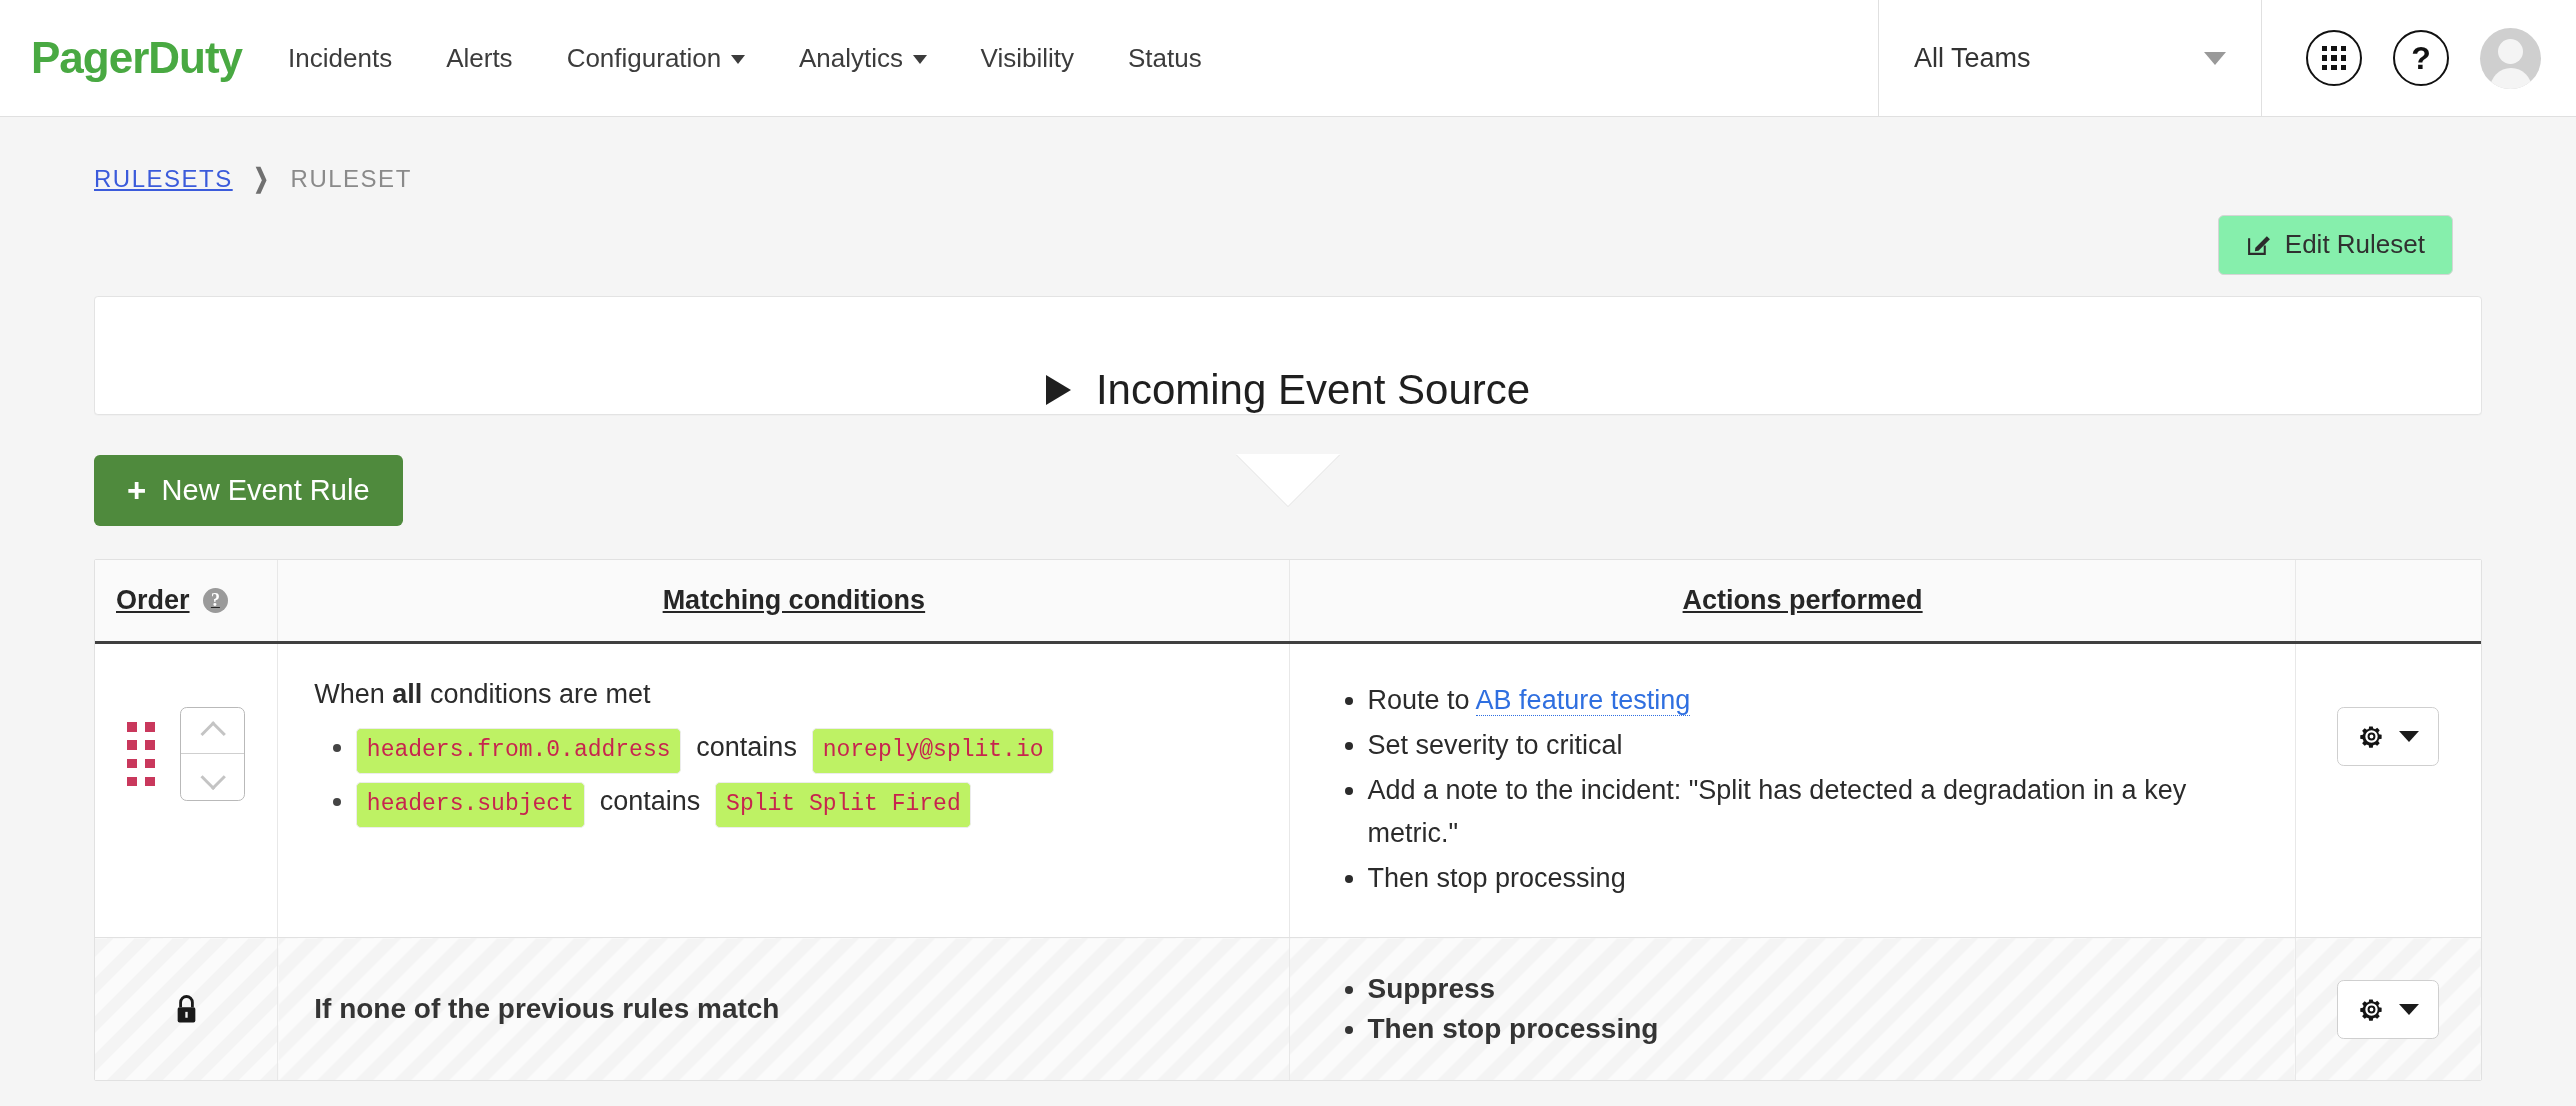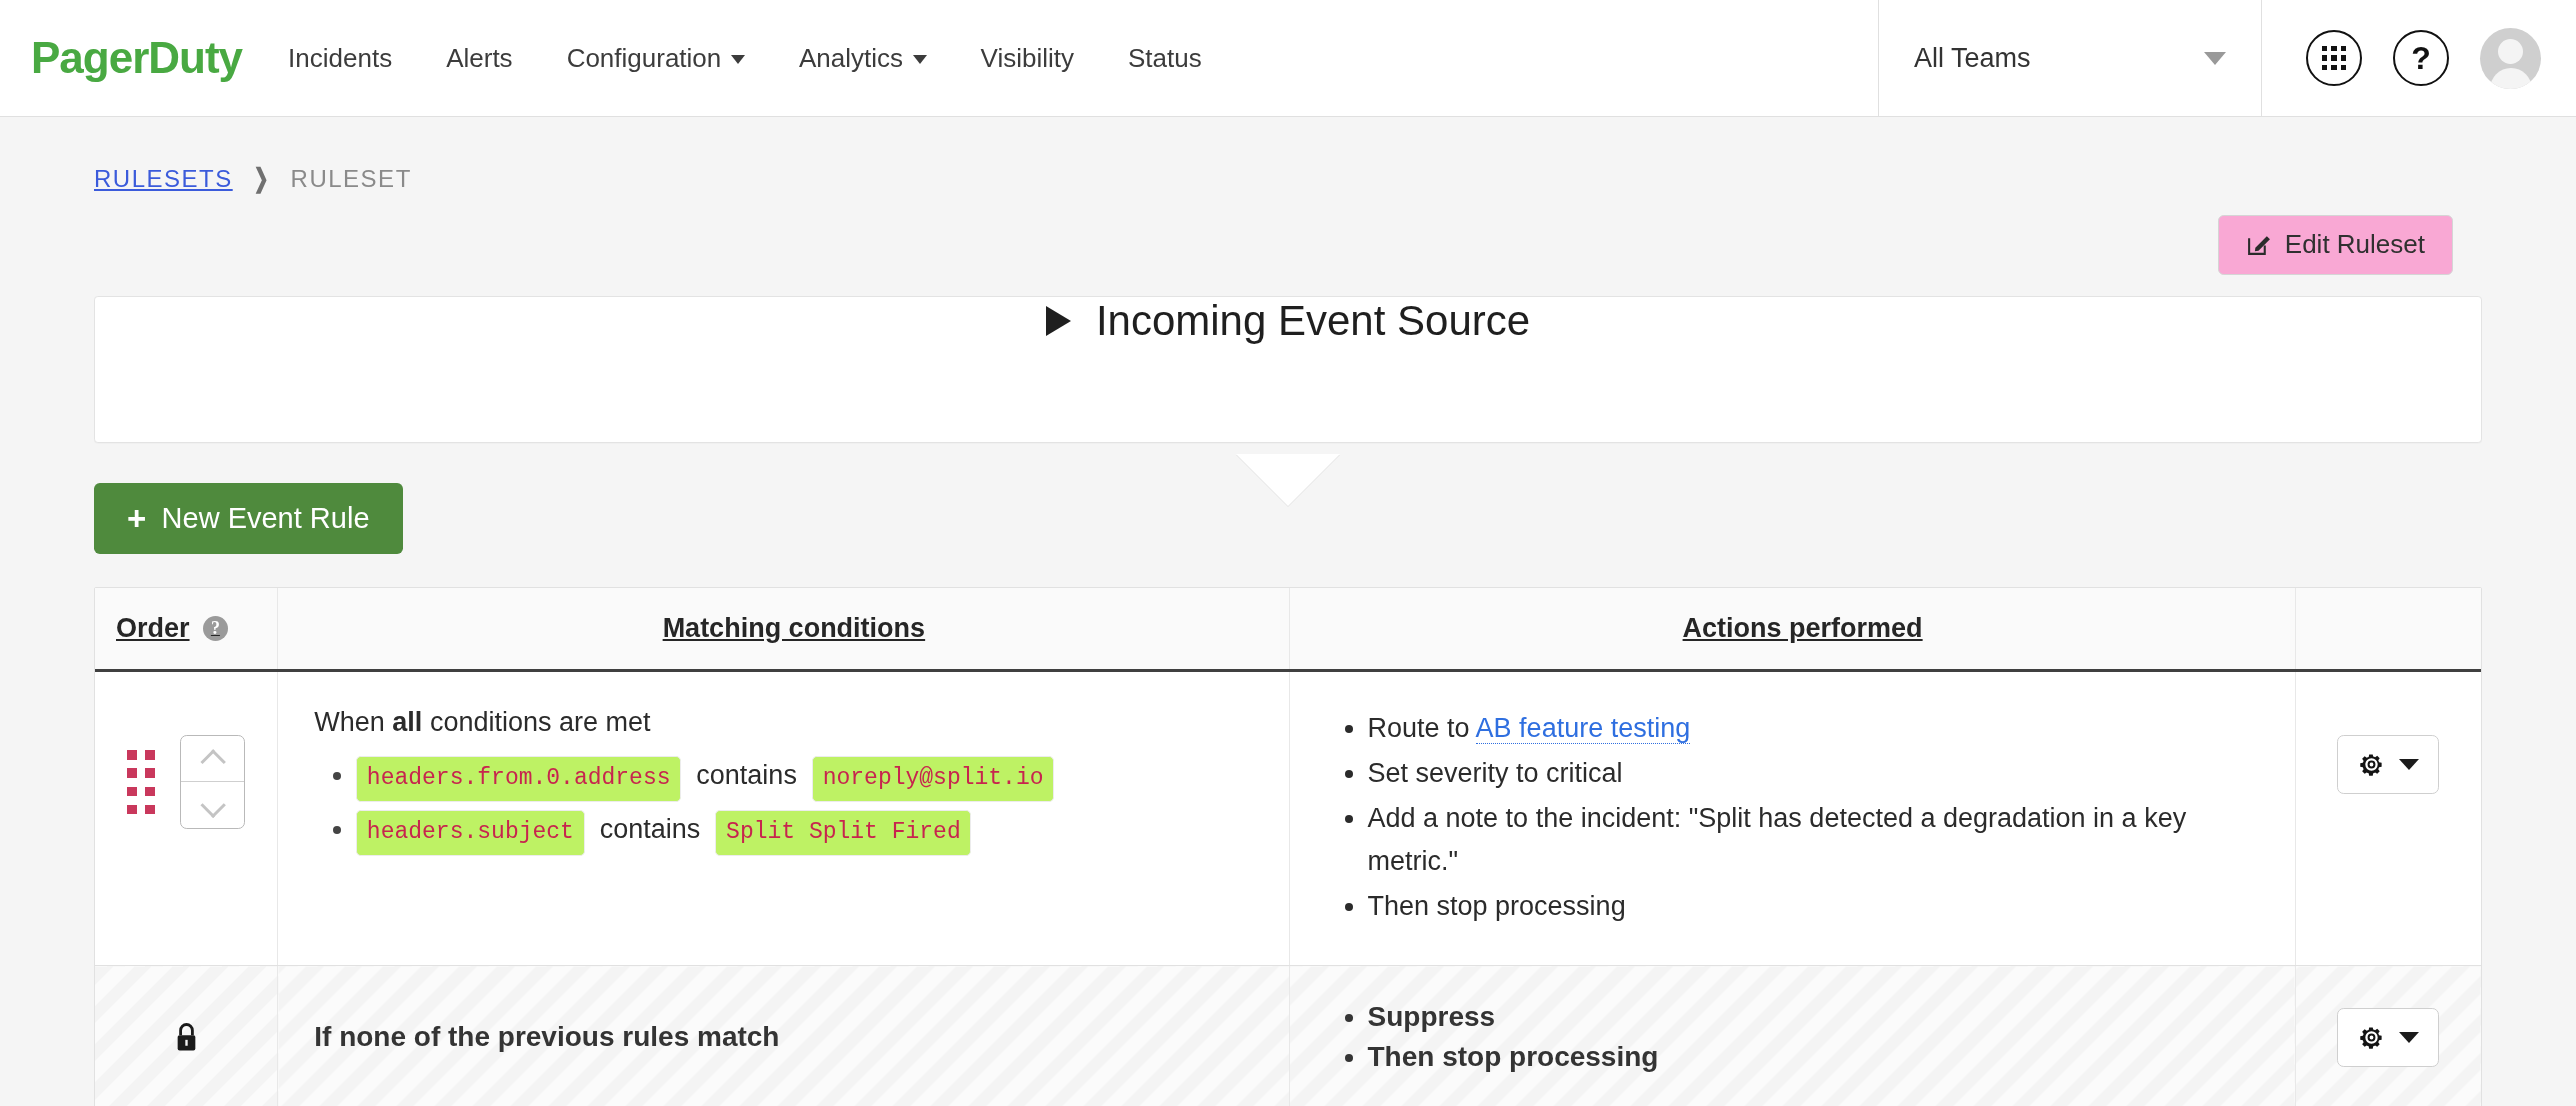--- a/index.html
+++ b/index.html
@@ -155,21 +155,21 @@
     transform: scaleX(0.7);
   }
   .bc-current { color: #8a8a8a; }
 
   .edit-row {
     display: flex;
     justify-content: flex-end;
     padding: 21px 123px 0 0;
   }
   .edit-btn {
-    background: #f9a8d4;
+    background: #86efac;
     border: 1px solid #d5d5d5;
     border-radius: 5.8px;
     padding: 13.4px 27px;
     font-size: 26px;
     color: #303030;
     display: flex;
     align-items: center;
     gap: 13.4px;
     cursor: pointer;
   }
@@ -182,23 +182,23 @@
 
   
   .bubble-wrap {
     margin: 21px 94px 0 94px;
     position: relative;
   }
   .bubble {
     background: #ffffff;
     border: 1px solid #e3e3e3;
     border-radius: 3.8px;
-    height: 147px;
-    display: flex;
-    align-items: flex-start;
+    height: 119px;
+    display: flex;
+    align-items: flex-end;
     justify-content: center;
     box-shadow: 0 1px 0 rgba(0,0,0,0.02);
     cursor: pointer;
   }
   .bubble-title {
     font-size: 42px;
     color: #1f1f1f;
     display: flex;
     align-items: center;
     gap: 25px;

